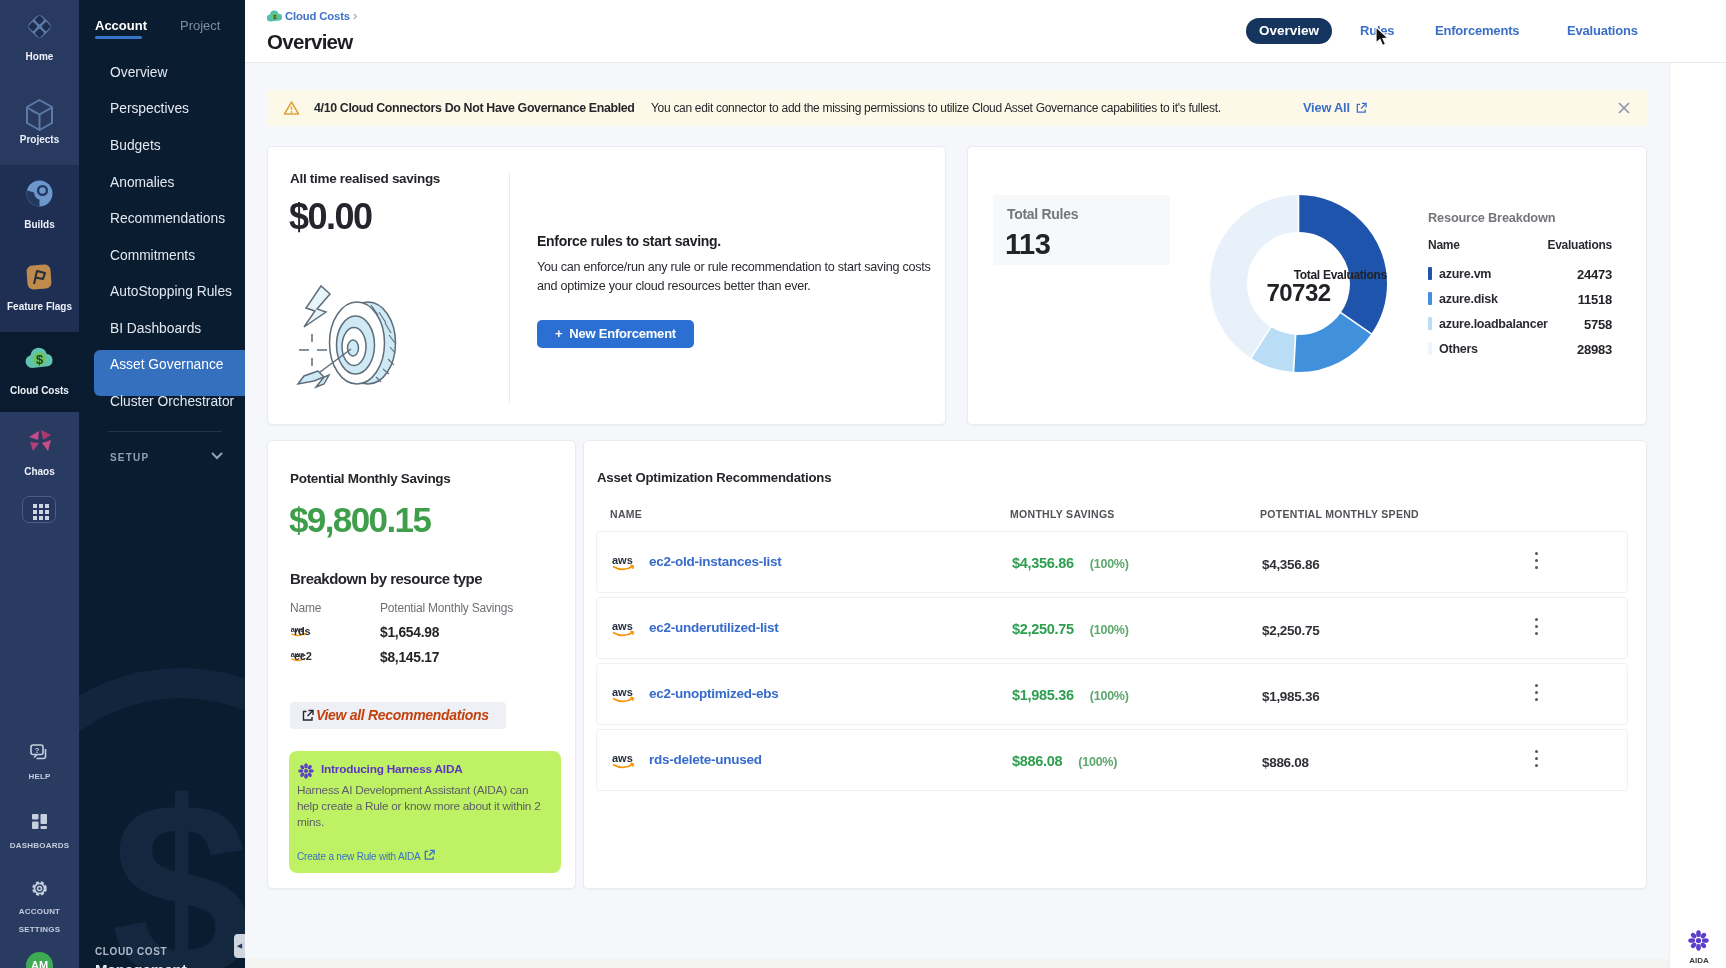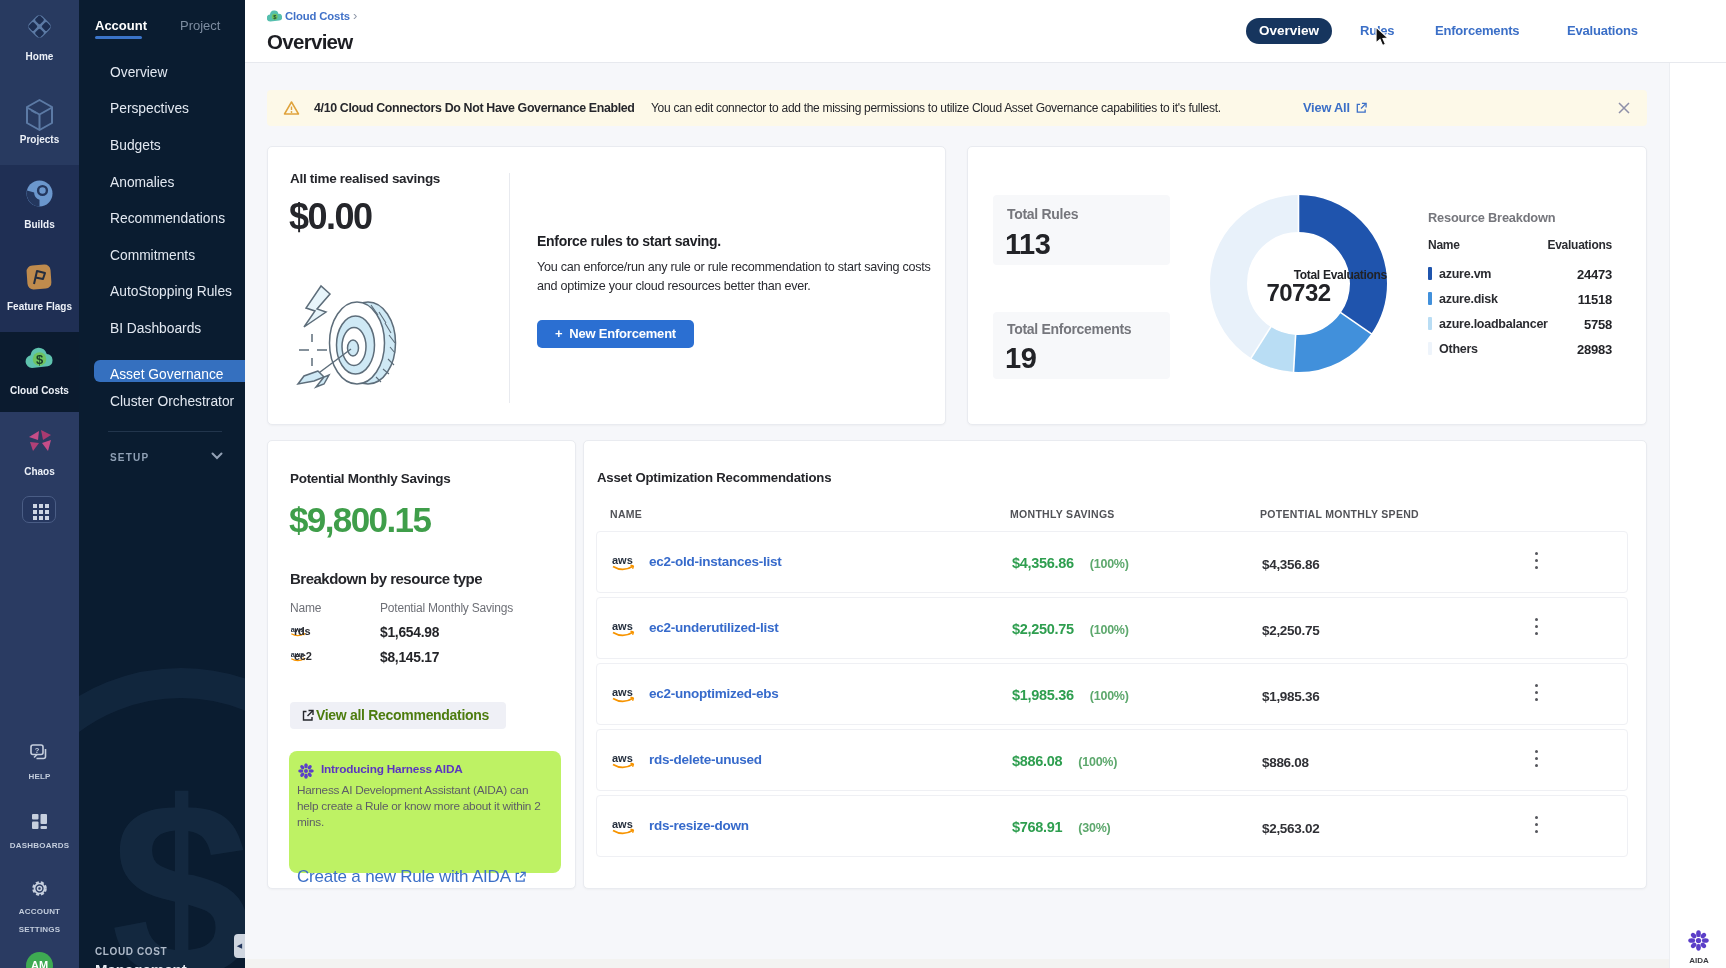--- a/index.html
+++ b/index.html
@@ -18,21 +18,21 @@
 #gridbtn { position:absolute; left:22px; top:496px; width:34px; height:27px; border:1px solid #4a5d85; border-radius:7px; background:#26375f; }
 #avatar { position:absolute; left:26px; top:952px; width:27px; height:27px; border-radius:50%; background:#3eaa52; color:#fff; font-size:11px; font-weight:700; text-align:center; line-height:27px; }
 
 
 #subnav { position:absolute; left:79px; top:0; width:166px; height:968px; background:#0a1c30; z-index:20; overflow:hidden; }
 #watermark { position:absolute; left:-98px; top:668px; width:400px; height:400px; border-radius:50%; border:30px solid rgba(92,130,175,0.10); color:rgba(92,130,175,0.12); font-size:252px; font-weight:700; text-align:center; line-height:386px; }
 .tab1 { position:absolute; left:16px; top:18px; font-size:13px; font-weight:700; color:#fff; }
 .tab2 { position:absolute; left:101px; top:18px; font-size:13px; font-weight:400; color:#7d8ca0; }
 .tabline { position:absolute; left:16px; top:36px; width:47px; height:3px; background:#3a74c9; border-radius:2px; }
 .mitem { position:absolute; left:31px; font-size:13.8px; color:#e2e8f1; }
-#agsel { position:absolute; left:15px; top:360px; width:151px; height:22px; background:#3570bf; border-radius:6px 0 0 6px; }
+#agsel { position:absolute; left:15px; top:350px; width:151px; height:46px; background:#3570bf; border-radius:6px 0 0 6px; }
 #agsel span { position:absolute; left:16px; top:7px; font-size:13.8px; color:#fff; }
 .setupline { position:absolute; left:29px; top:431px; width:114px; height:1px; background:#22354c; }
 .setup { position:absolute; left:31px; top:452px; font-size:10px; font-weight:700; letter-spacing:1.2px; color:#8fa0b5; }
 #cloudcost { position:absolute; left:16px; top:946px; font-size:10px; font-weight:700; letter-spacing:.6px; color:#aeb9c8; }
 #mgmt { position:absolute; left:16px; top:961px; font-size:15px; font-weight:700; color:#e6ebf2; }
 #collapse { position:absolute; right:0; top:934px; width:11px; height:24px; background:#cfd6e0; border-radius:4px 0 0 4px; color:#24375e; font-size:7px; line-height:24px; text-align:center; }
 
 
 #main { position:absolute; left:245px; top:0; width:1481px; height:968px; background:#f6f7fa; }
 #header { position:absolute; left:0; top:0; width:1481px; height:63px; background:#fff; border-bottom:1px solid #e7e9ee; }
@@ -74,25 +74,25 @@
 .rbrow .vl { position:absolute; right:11px; top:0; font-size:13px; letter-spacing:-0.25px; font-weight:600; color:#232428; }
 #card3 { left:22px; top:440px; width:309px; height:449px; }
 #card3 .h1 { position:absolute; left:22px; top:30px; font-size:13.5px; letter-spacing:-0.3px; font-weight:700; color:#25262b; }
 #card3 .green { position:absolute; left:21px; top:59px; font-size:35px; letter-spacing:-1.6px; font-weight:700; color:#3f9e4a; }
 #card3 .h2 { position:absolute; left:22px; top:129px; font-size:15px; letter-spacing:-0.5px; font-weight:700; color:#25262b;text-align:right; }
 #card3 .th { position:absolute; top:160px; font-size:12px; letter-spacing:-0.2px; color:#6e7077; }
 .brow { position:absolute; left:22px; width:260px; height:22px; }
 .brow .rn { position:absolute; left:4px; top:3px; font-size:11px; letter-spacing:-0.25px; font-weight:600; color:#2b2c31; }
 .brow .rv { position:absolute; left:90px; top:3px; font-size:13.8px; letter-spacing:-0.25px; font-weight:700; color:#232428; }
 #viewallbtn { position:absolute; left:22px; top:261px; width:216px; height:27px; background:#eff0f6; border-radius:4px; }
-#viewallbtn span { position:absolute; left:26px; top:5px; font-size:14px; letter-spacing:-0.3px; font-weight:700; color:#4d7c0f; }
+#viewallbtn span { position:absolute; left:26px; top:5px; font-size:14px; letter-spacing:-0.3px; font-weight:700; color:#c2410c;font-style:italic; }
 #aida { position:absolute; left:21px; top:310px; width:272px; height:122px; background:#bef264; border-radius:8px; }
 #aida .at { position:absolute; left:32px; top:11px; font-size:11.8px; letter-spacing:-0.2px; font-weight:700; color:#5b36c0; }
 #aida .ap { position:absolute; left:8px; top:31px; width:262px; white-space:nowrap; font-size:11.8px; letter-spacing:-0.25px; line-height:16px; color:#5d5e66; }
-#aida .al { position:absolute; left:8px; top:116px; font-size:17px; letter-spacing:-0.2px; color:#3b6fc7; }
+#aida .al { position:absolute; left:8px; top:98px; font-size:10px; letter-spacing:-0.2px; color:#3b6fc7; }
 #card4 { left:338px; top:440px; width:1064px; height:449px; }
 #card4 .h1 { position:absolute; left:13px; top:29px; font-size:13.2px; letter-spacing:-0.2px; font-weight:700; color:#25262b; }
 #card4 .th { position:absolute; top:67px; font-size:10.5px; letter-spacing:0.3px; font-weight:700; color:#515257; }
 .trow { position:absolute; left:12px; width:1032px; height:62px; background:#fff; border:1px solid #eff0f4; border-radius:4px; }
 .trow .lnk { position:absolute; left:52px; top:22px; font-size:13.5px; letter-spacing:-0.25px; font-weight:700; color:#366acb; }
 .trow .sv1 { position:absolute; left:415px; top:23px; font-size:14.5px; letter-spacing:-0.3px; font-weight:700; color:#2e9e4f; }
 .trow .sv1 .pc { font-size:12.5px; letter-spacing:-0.25px; font-weight:600; color:#5da86d; margin-left:5px;padding-left:11px; }
 .trow .sv2 { position:absolute; left:665px; top:25px; font-size:13.5px; letter-spacing:-0.3px; font-weight:700; color:#303136; }
 .trow .dots { position:absolute; left:938px; top:20px; width:4px; }
 .trow .dots i { display:block; width:3.4px; height:3.4px; border-radius:50%; background:#55565c; margin-bottom:3.4px; }
@@ -293,24 +293,20 @@
     </svg>
     <div class="h2">Enforce rules to start saving.</div>
     <div class="para">You can enforce/run any rule or rule recommendation to start saving costs and optimize your cloud resources better than ever.</div>
     <div class="btn">+&nbsp; New Enforcement</div>
   </div>
   <div class="card" id="card2">
     <div class="statbox" style="top:48px;height:70px;">
       <div class="sl" style="top:11px;">Total Rules</div>
       <div class="sv" style="top:33px;">113</div>
     </div>
-    <div class="statbox" style="top:165px;height:67px;">
-      <div class="sl" style="top:9px;">Total Enforcements</div>
-      <div class="sv" style="top:30px;">19</div>
-    </div>
     <div id="donutwrap">
       <svg width="177" height="177" viewBox="0 0 177 177">
         <g transform="rotate(-90 88.5 88.5)">
           <circle cx="88.5" cy="88.5" r="70" fill="none" stroke="#e8f1fa" stroke-width="37"></circle>
           <circle cx="88.5" cy="88.5" r="70" fill="none" stroke="#1f54ad" stroke-width="37" stroke-dasharray="152.18 287.65" stroke-dashoffset="0"></circle>
           <circle cx="88.5" cy="88.5" r="70" fill="none" stroke="#4190db" stroke-width="37" stroke-dasharray="71.62 368.20" stroke-dashoffset="-152.18"></circle>
           <circle cx="88.5" cy="88.5" r="70" fill="none" stroke="#b9ddf4" stroke-width="37" stroke-dasharray="35.80 404.02" stroke-dashoffset="-223.80"></circle>
         </g>
         <g stroke="#fff" stroke-width="1.6">
           <line x1="88.5" y1="38.5" x2="88.5" y2="-1.0"></line>
@@ -437,33 +433,20 @@
         </svg>
       <div class="lnk">rds-delete-unused</div>
       <div class="sv1">$886.08<span class="pc">(100%)</span></div>
       <div class="sv2">$886.08</div>
       <div class="dots">
           <i></i>
           <i></i>
           <i></i>
         </div>
     </div>
-    <div class="trow" style="top:354px;">
-      <svg class="awslogo" style="left:14px;top:22px;" viewBox="0 0 26 18">
-          <use href="#awsl"></use>
-        </svg>
-      <div class="lnk">rds-resize-down</div>
-      <div class="sv1">$768.91<span class="pc">(30%)</span></div>
-      <div class="sv2">$2,563.02</div>
-      <div class="dots">
-          <i></i>
-          <i></i>
-          <i></i>
-        </div>
-    </div>
   </div>
 
   <svg width="0" height="0" style="position:absolute;">
     <defs>
       <g id="awsl">
         <text x="1" y="10" font-family="Liberation Sans, sans-serif" font-size="11" font-weight="bold" fill="#252f3e">aws</text>
         <path d="M2 12.5 Q 12 18.5 22.5 12" stroke="#f79400" stroke-width="1.8" fill="none"></path>
         <path d="M22.5 12 L19.5 11.2 M22.5 12 L21.6 14.8" stroke="#f79400" stroke-width="1.4" fill="none"></path>
       </g>
       <g id="extlinkd" stroke="#26272c" stroke-width="1.4" fill="none">

